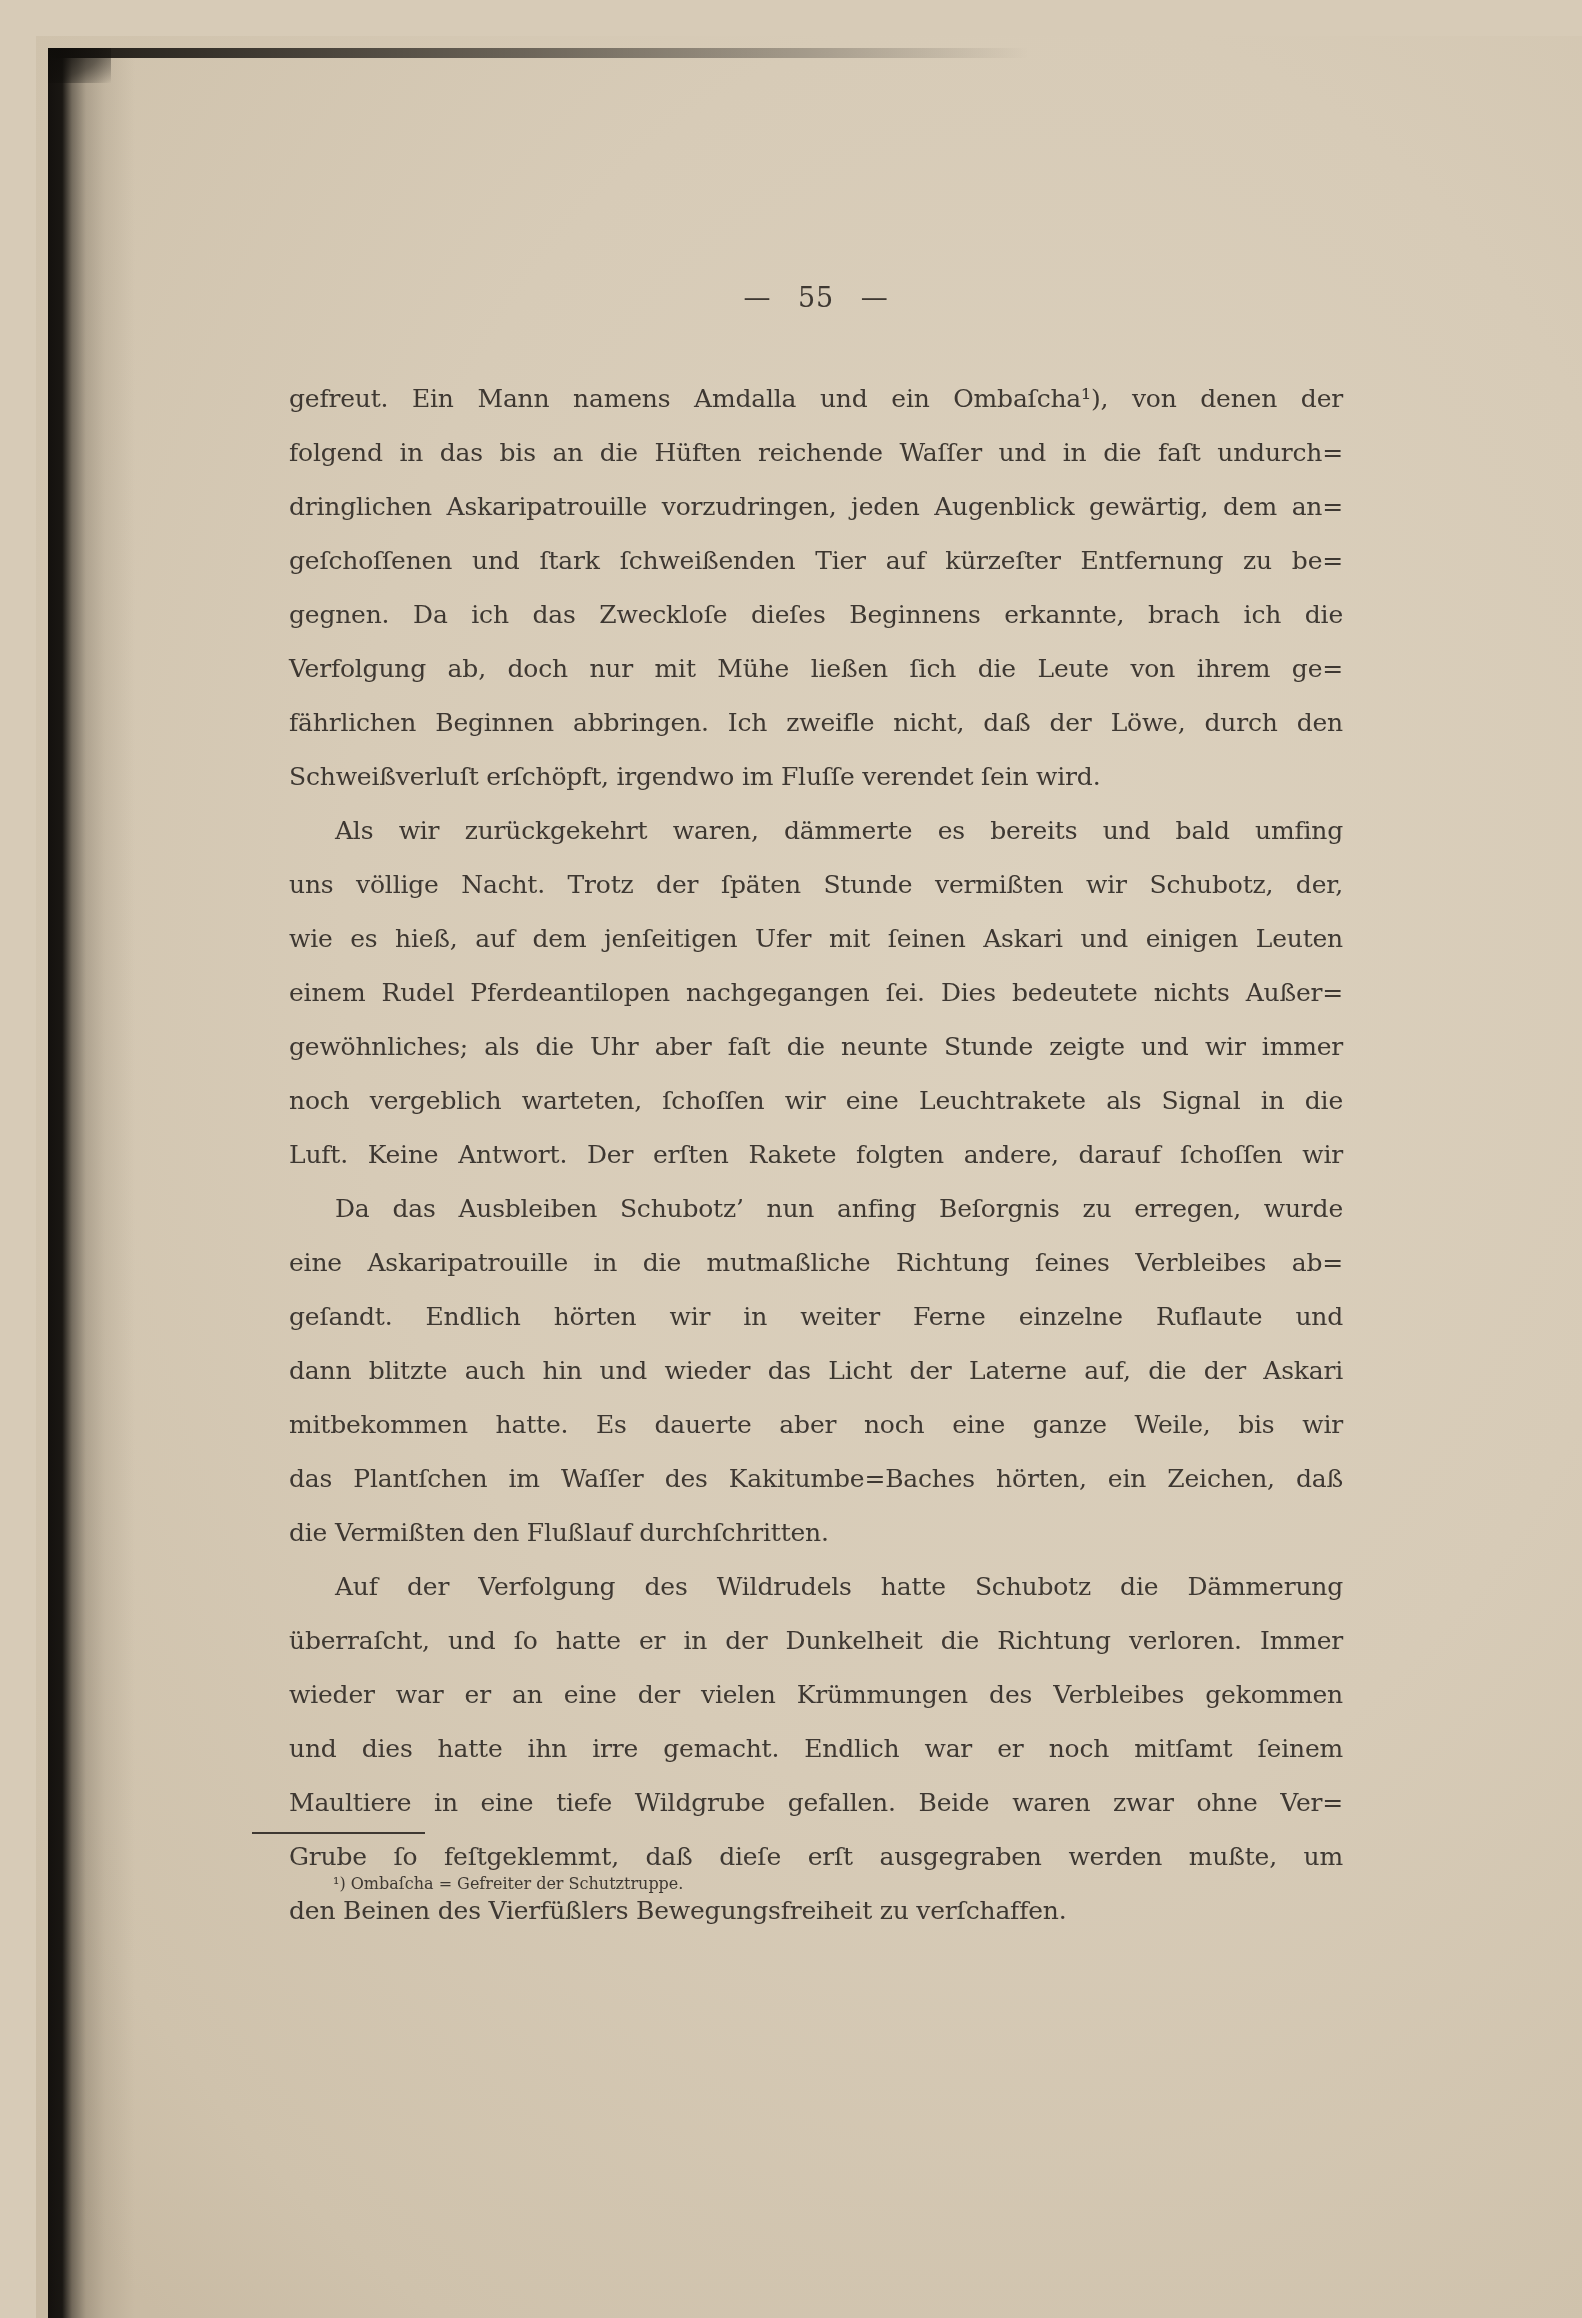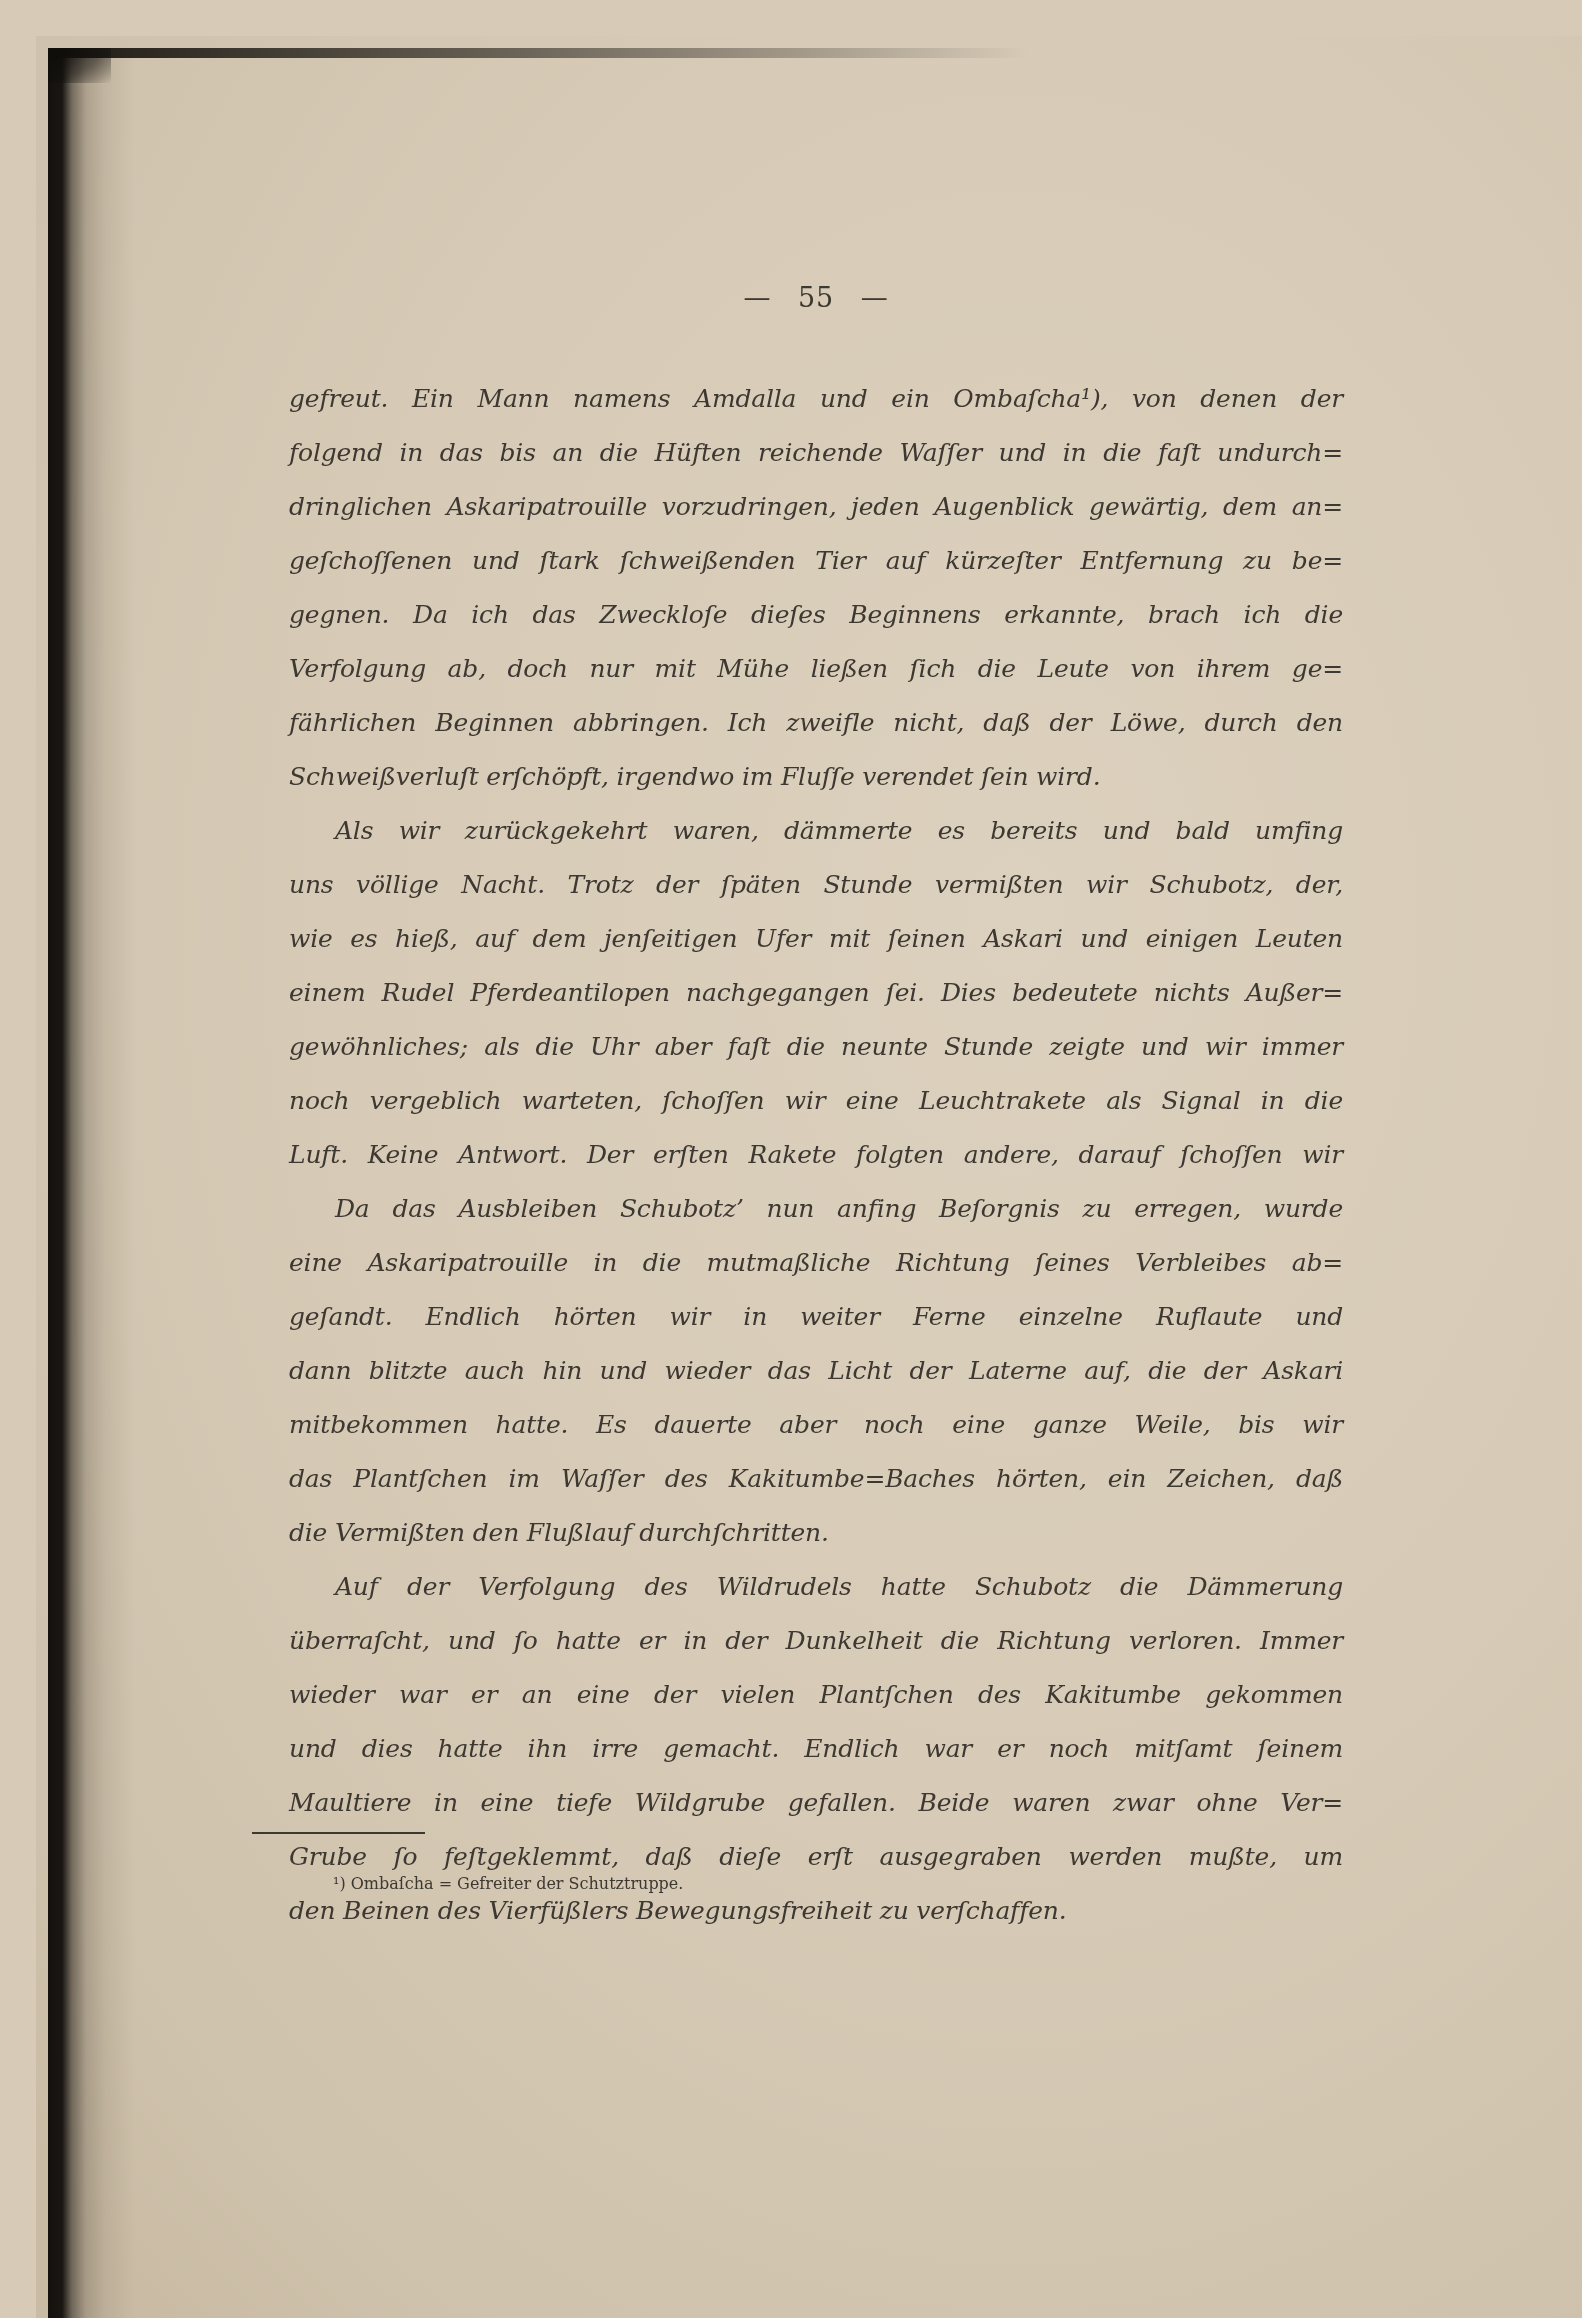--- a/index.html
+++ b/index.html
@@ -53,21 +53,20 @@
   .text-block {
     position:absolute; top:318px; left:217px; width:1102px;
     font-size:25px; color:#3e3832;
     letter-spacing:-0.2px;
   }
   .line {
     height:42px; line-height:42px;
     white-space:nowrap;
     text-align:justify;
     text-align-last:justify;
-    font-style:italic;
   }
   .line.last { text-align-last:left; }
   .para.indent .line:first-child { text-indent:46px; }
 
   .footnote-rule {
     position:absolute; top:1784px; left:204px;
     width:173px; height:2.4px; background:#3e3832;
   }
   .footnote {
     position:absolute; top:1818px; left:285px; width:1029px;
@@ -110,21 +109,21 @@
         <div class="line">eine Askaripatrouille in die mutmaßliche Richtung ſeines Verbleibes ab=</div>
         <div class="line">geſandt.  Endlich  hörten  wir  in  weiter  Ferne  einzelne  Ruflaute  und</div>
         <div class="line">dann blitzte auch hin und wieder das Licht der Laterne auf, die der Askari</div>
         <div class="line">mitbekommen hatte.  Es dauerte aber noch eine ganze Weile, bis wir</div>
         <div class="line">das Plantſchen im Waſſer des Kakitumbe=Baches hörten, ein Zeichen, daß</div>
         <div class="line last">die Vermißten den Flußlauf durchſchritten.</div>
       </div>
       <div class="para indent">
         <div class="line">Auf der Verfolgung des Wildrudels hatte Schubotz die Dämmerung</div>
         <div class="line">überraſcht, und ſo hatte er in der Dunkelheit die Richtung verloren. Immer</div>
-        <div class="line">wieder war er an eine der vielen Plantſchen des Kakitumbe gekommen</div>
+        <div class="line">wieder war er an eine der vielen Krümmungen des Verbleibes gekommen</div>
         <div class="line">und dies hatte ihn irre gemacht.  Endlich war er noch mitſamt ſeinem</div>
         <div class="line">Maultiere in eine tiefe Wildgrube gefallen.  Beide waren zwar ohne Ver=</div>
         <div class="line">Grube ſo feſtgeklemmt, daß dieſe erſt ausgegraben werden mußte, um</div>
         <div class="line last">den Beinen des Vierfüßlers Bewegungsfreiheit zu verſchaffen.</div>
       </div>
     </div>
 
   <div class="footnote-rule" style="background: rgb(62, 56, 50);"></div>
   <div class="footnote" style="color: rgb(62, 56, 50);">¹) Ombaſcha = Gefreiter der Schutztruppe.</div>
 </div>

